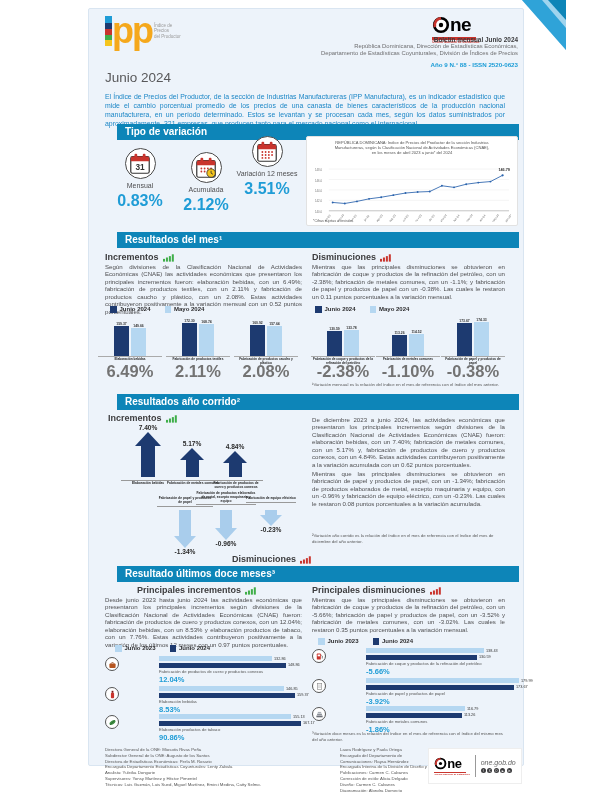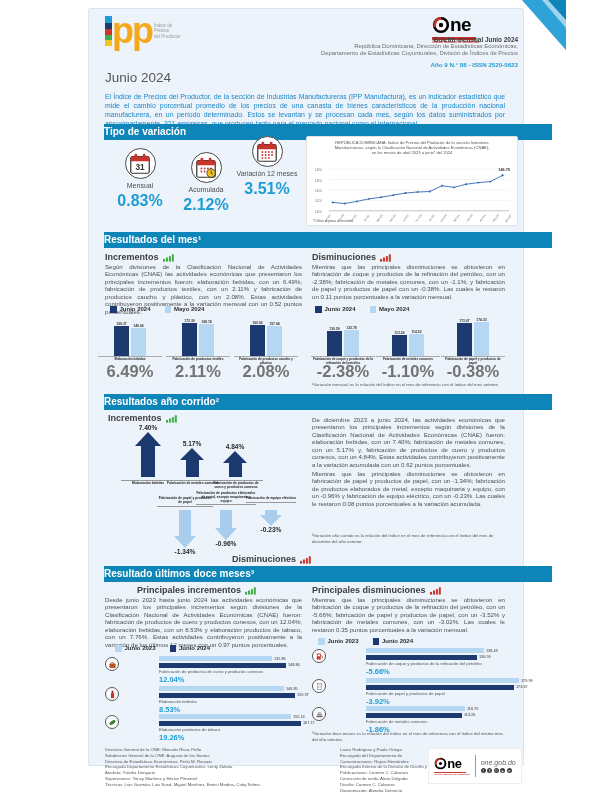--- a/index.html
+++ b/index.html
@@ -14,22 +14,22 @@
   .ipp-letters{font-size:36px;font-weight:bold;color:#f5a81c;letter-spacing:-2px;line-height:28px;}
   .ipp-cap{font-size:4.5px;color:#9a9a9a;line-height:1.15;}
   .one-brand{font-size:19px;font-weight:bold;color:#000;letter-spacing:-0.5px;}
   .one-redbar{height:2.5px;background:#c9342d;margin-top:1px;}
   .one-cap{font-size:3.2px;color:#c9342d;font-weight:bold;}
   .hdr-bold{font-size:6.4px;font-weight:bold;color:#3c3c3e;text-align:right;}
   .hdr-gray{font-size:5.9px;color:#6e6e70;text-align:right;line-height:1.25;}
   .hdr-issue{font-size:6.2px;font-weight:bold;color:#1b9cd6;text-align:right;margin-top:3px;}
   .month-title{font-size:13.5px;color:#58585a;}
   .intro{font-size:6.9px;color:#1b86c6;text-align:justify;line-height:1.3;}
-  .secbar{position:absolute;left:104px;width:448px;height:16px;background:#0d85b8;color:#fff;
-          font-weight:bold;font-size:10px;line-height:16px;padding-left:0;}
+  .secbar{position:absolute;left:117px;width:402px;height:16px;background:#0d85b8;color:#fff;
+          font-weight:bold;font-size:10px;line-height:16px;padding-left:8px;}
   
   .stat{position:absolute;width:62px;text-align:center;}
   .stat-ic{width:31px;height:31px;border:1.4px solid #4a4a4a;border-radius:50%;background:#fff;
            display:flex;align-items:center;justify-content:center;margin:0 auto 3px auto;}
   .stat-lab{font-size:7px;color:#4e4e50;line-height:1.15;}
   .stat-val{font-size:16px;font-weight:bold;color:#1f9cd6;margin-top:2px;}
   .chartbox{position:absolute;left:306px;top:136px;width:212px;height:90px;background:#fff;border:1px solid #e2e2e2;border-radius:2px;}
   .ch-title{font-size:4.1px;color:#555;text-align:center;line-height:1.25;margin-top:3px;}
   .ytick{position:absolute;left:1px;width:14px;font-size:2.8px;color:#777;text-align:right;}
   .mrow{position:absolute;left:14px;top:79px;width:194px;display:flex;}
@@ -513,21 +513,21 @@
       <div>
         <div class="hline">
             <div class="hb light" style="width:132px"></div>
             <span class="hval">155.13</span>
           </div>
         <div class="hline">
             <div class="hb dark" style="width:142px"></div>
             <span class="hval">167.17</span>
           </div>
         <div class="hcat">Elaboración productos de tabaco</div>
-        <div class="hpct">19.26%</div>
+        <div class="hpct">90.86%</div>
       </div>
     </div>
   </div>
 
   <div class="abs h-sub" style="left:312px;top:585px;">
     <span>Principales disminuciones</span>
     <svg width="11" height="9" viewBox="0 0 12 9">
         <rect x="0" y="6" width="2.2" height="3" fill="#c9342d"></rect>
         <rect x="3.2" y="4.5" width="2.2" height="4.5" fill="#c9342d"></rect>
         <rect x="6.4" y="3" width="2.2" height="6" fill="#c9342d"></rect>

